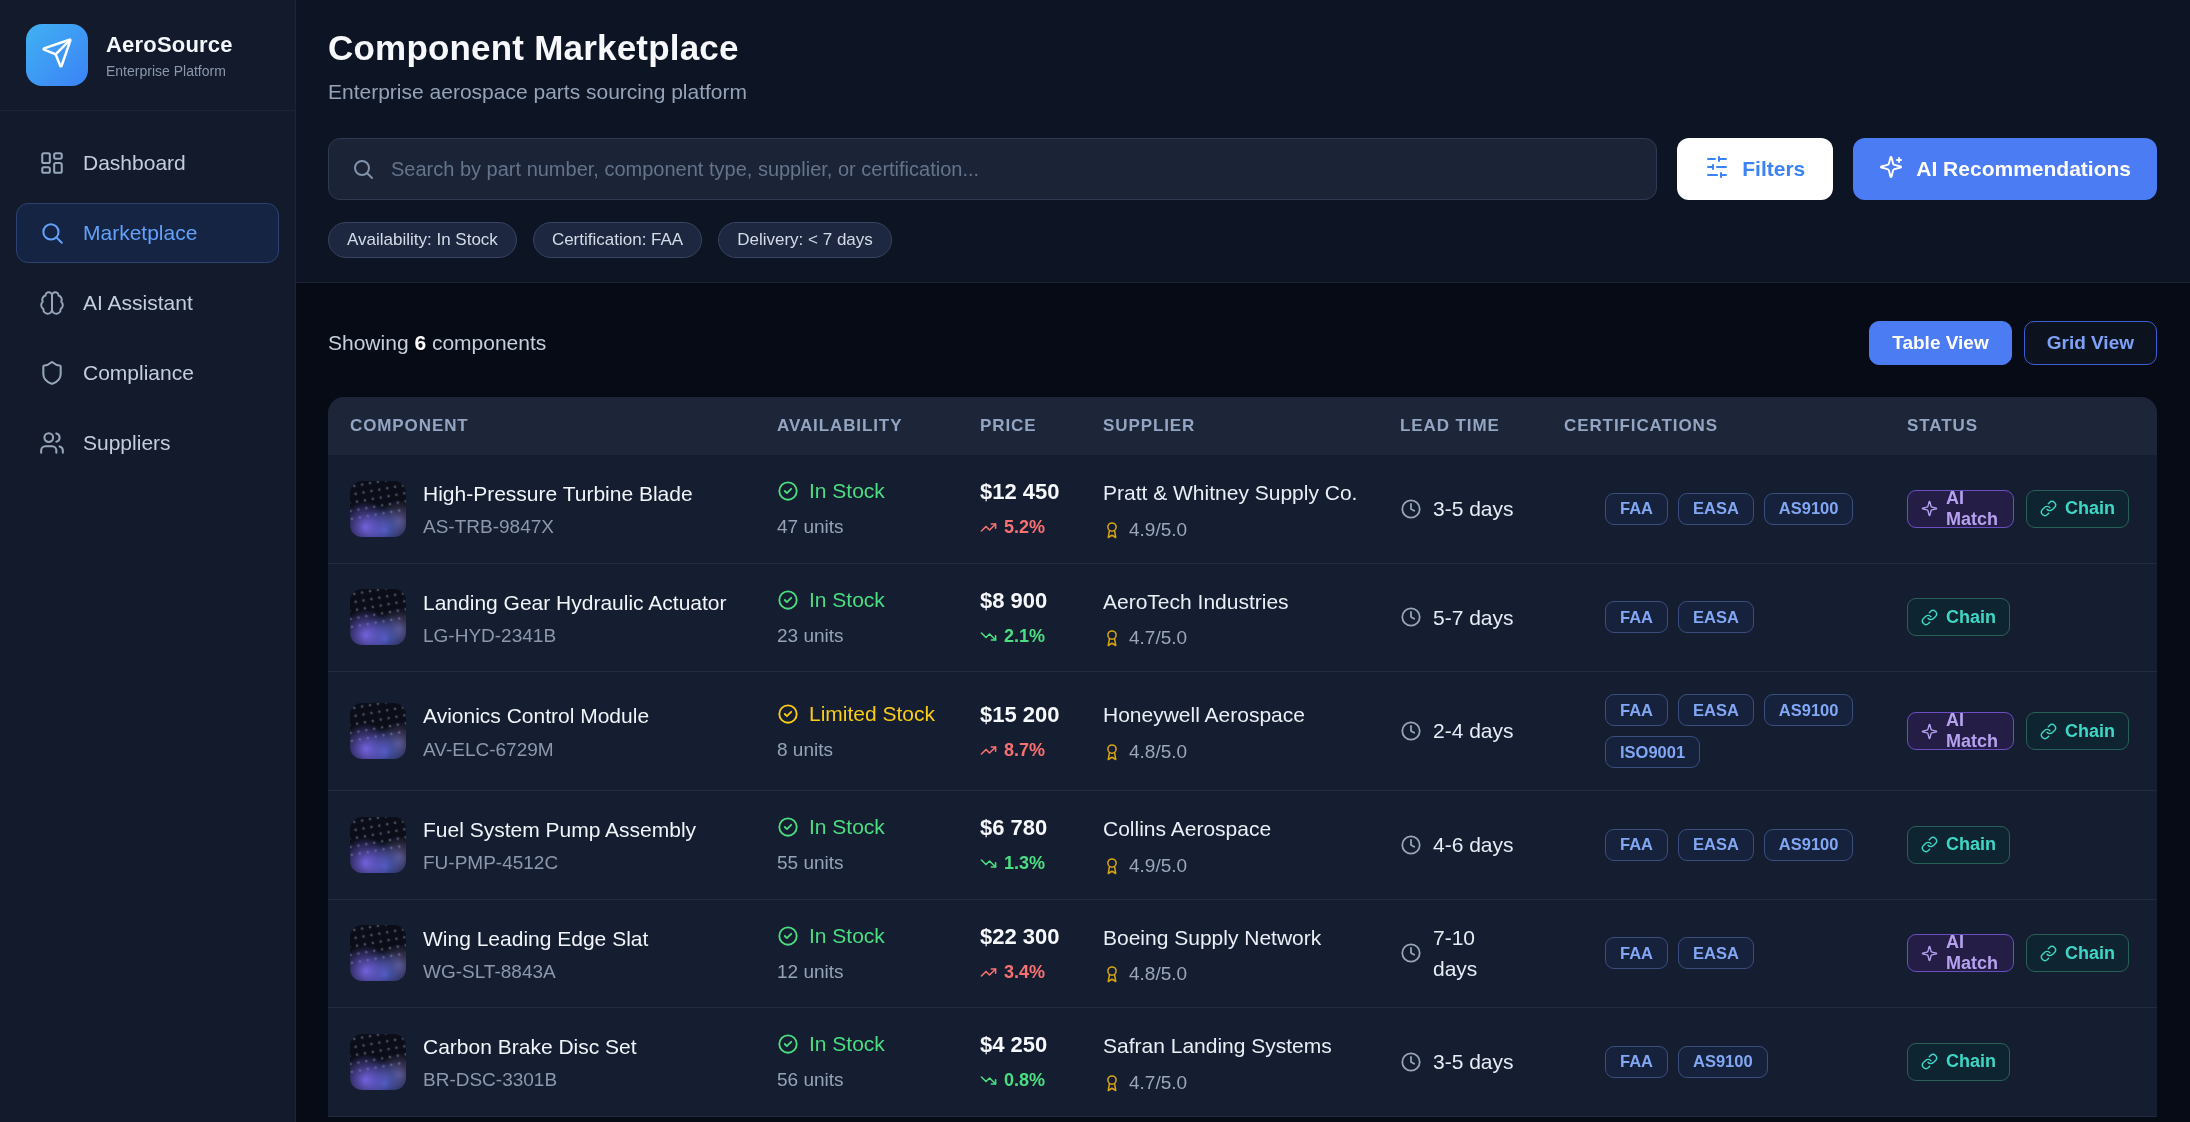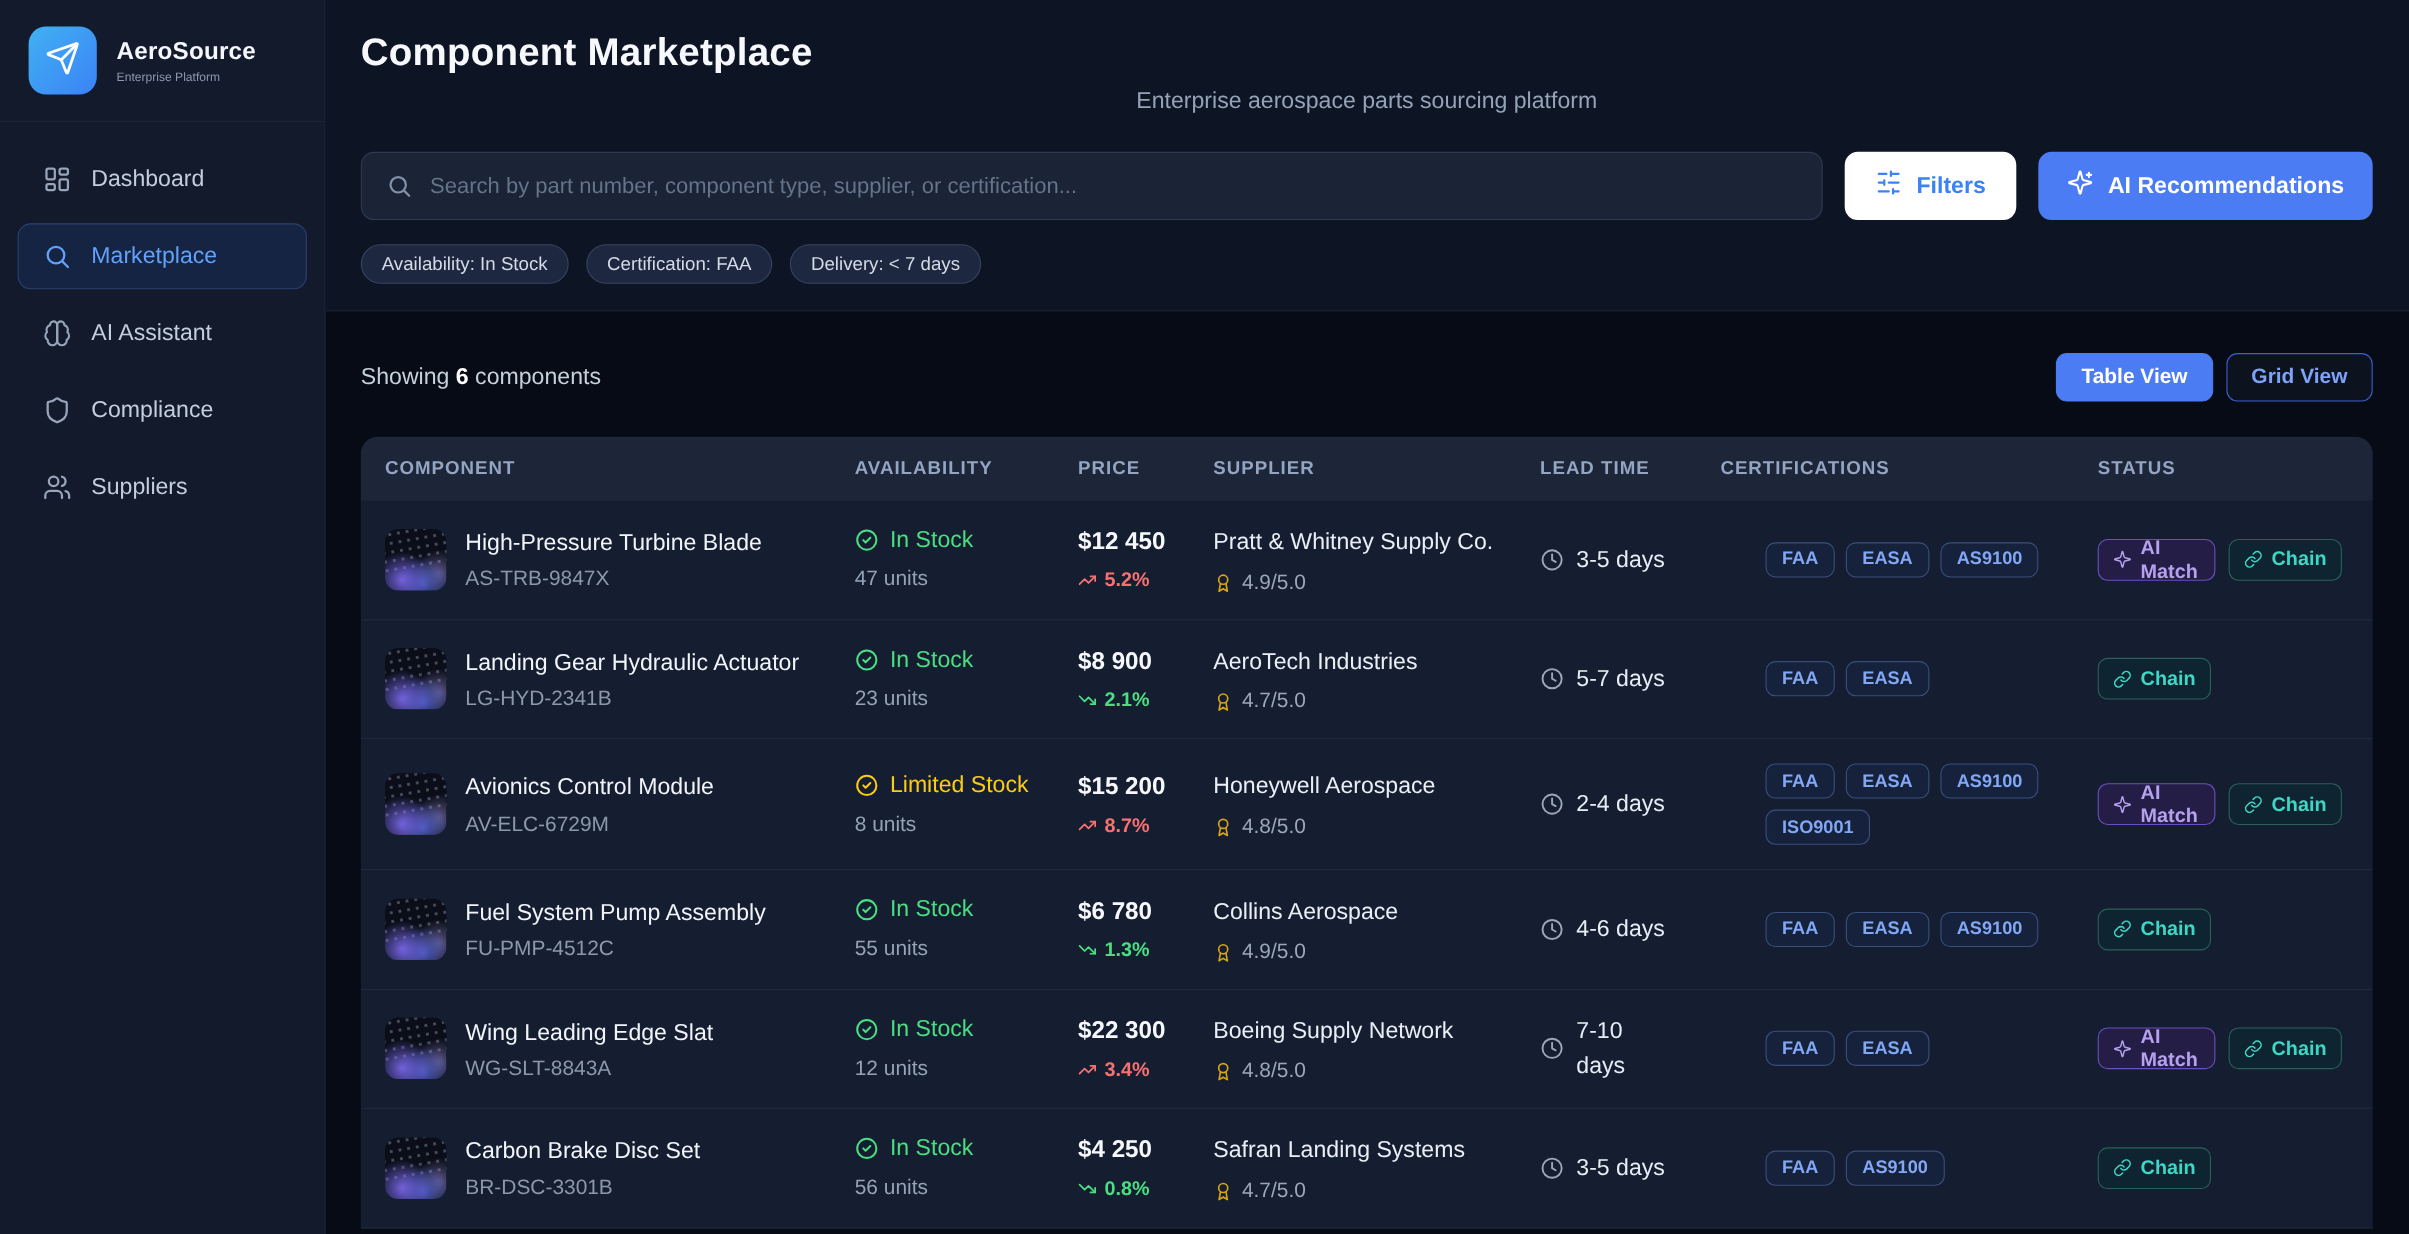--- a/index.html
+++ b/index.html
@@ -9,35 +9,35 @@
 
   
   .sidebar { width:296px; flex:none; background:#121a2c; border-right:1px solid #1c2537;
     display:flex; flex-direction:column; }
   .brand { display:flex; align-items:center; gap:18px; padding:24px 26px 24px 26px;
     border-bottom:1px solid #1b2435; }
   .logo-tile { width:62px; height:62px; border-radius:16px; flex:none;
     background:linear-gradient(135deg,#41b1f2 0%,#3b82f6 100%);
     display:flex; align-items:center; justify-content:center; color:#fff; }
   .brand-text .brand-name { font-size:22px; font-weight:700; color:#f4f7fb; letter-spacing:.2px; }
-  .brand-text .brand-sub { font-size:11px; color:#8b98ad; margin-top:5px; }
+  .brand-text .brand-sub { font-size:14px; color:#8b98ad; margin-top:5px; }
   .nav { padding:22px 16px; display:flex; flex-direction:column; gap:10px; }
   .nav-item { display:flex; align-items:center; gap:18px; height:60px; padding:0 22px;
     border-radius:12px; color:#c3cedd; cursor:pointer; border:1px solid transparent; }
   .nav-item .nav-icon { width:26px; height:26px; flex:none; color:#97a5ba; display:flex; }
   .nav-item .nav-label { font-size:21px; font-weight:500; }
   .nav-item.active { background:#162444; border-color:#2c4170; color:#62a1f7; }
   .nav-item.active .nav-icon { color:#62a1f7; }
 
   
   .main { flex:1; display:flex; flex-direction:column; min-width:0; }
   .header-section { background:#0d1423; border-bottom:1px solid #1b2537;
     padding:28px 33px 24px 32px; }
   .page-title { font-size:35px; font-weight:700; color:#f6f8fb; letter-spacing:.2px; }
-  .page-subtitle { font-size:21px; color:#95a3b8; margin-top:12px;text-align:center; }
+  .page-subtitle { font-size:21px; color:#95a3b8; margin-top:12px; }
   .search-row { display:flex; align-items:center; margin-top:34px; gap:20px; }
   .search-box { flex:1; height:62px; background:#1b2336; border:1px solid #2e3a52;
     border-radius:12px; display:flex; align-items:center; padding:0 22px; gap:16px; }
   .search-box .search-icon { color:#8292aa; display:flex; flex:none; }
   .search-box input { flex:1; background:transparent; border:none; outline:none;
     font-size:20px; color:#dbe3ee; font-family:inherit; }
   .search-box input::placeholder { color:#64748b; }
   .btn { display:flex; align-items:center; justify-content:center; gap:13px; height:62px;
     border-radius:12px; border:none; cursor:pointer; font-family:inherit; font-weight:600; }
   .btn-filters { background:#ffffff; color:#3b82f6; font-size:21px; padding:0 28px; }

